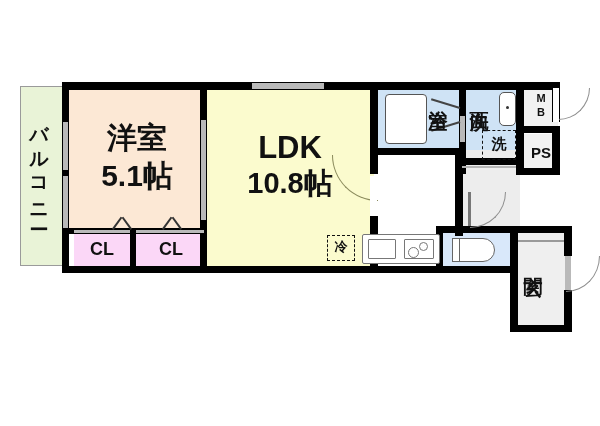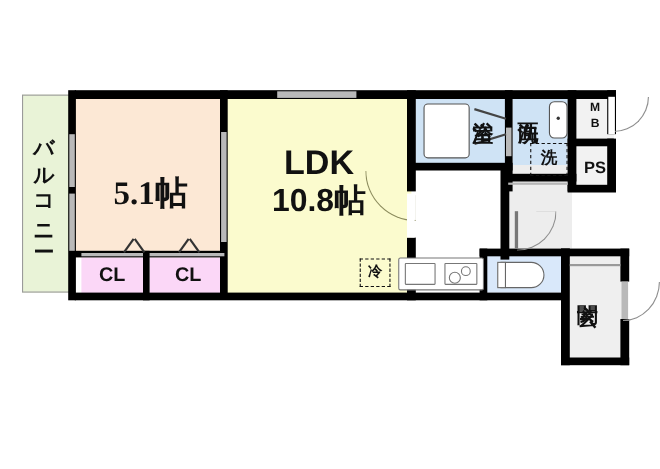--- a/index.html
+++ b/index.html
@@ -165,21 +165,22 @@
               transform:rotate(-54deg);transform-origin:right bottom;"></div>
   <div class="fixline" style="left:122px;top:216px;width:15px;height:1.6px;background:#333;
               transform:rotate(54deg);transform-origin:left bottom;"></div>
   <div class="fixline" style="left:157px;top:216px;width:15px;height:1.6px;background:#333;
               transform:rotate(-54deg);transform-origin:right bottom;"></div>
   <div class="fixline" style="left:172px;top:216px;width:15px;height:1.6px;background:#333;
               transform:rotate(54deg);transform-origin:left bottom;"></div>
 
   <div class="vert" style="left:30px;top:112px;font-size:19px;letter-spacing:5px;">バルコニー</div>
 
-  <div class="lbl" style="left:68px;top:160px;width:138px;font-size:30px;font-family:Liberation Serif, serif;">5.1帖</div>
+  <div class="lbl" style="left:68px;top:122px;width:138px;font-size:30px;">洋室</div>
+  <div class="lbl" style="left:68px;top:160px;width:138px;font-size:30px;">5.1帖</div>
 
   <div class="lbl" style="left:206px;top:132px;width:168px;font-size:31px;">LDK</div>
   <div class="lbl" style="left:206px;top:168px;width:168px;font-size:29px;">10.8帖</div>
 
   <div class="vert" style="left:429px;top:96px;font-size:19px;">浴室</div>
 
   <div class="vert" style="left:470px;top:96px;font-size:19px;">洗面</div>
 
   <div class="vert" style="left:524px;top:262px;font-size:19px;">玄関</div>
 

